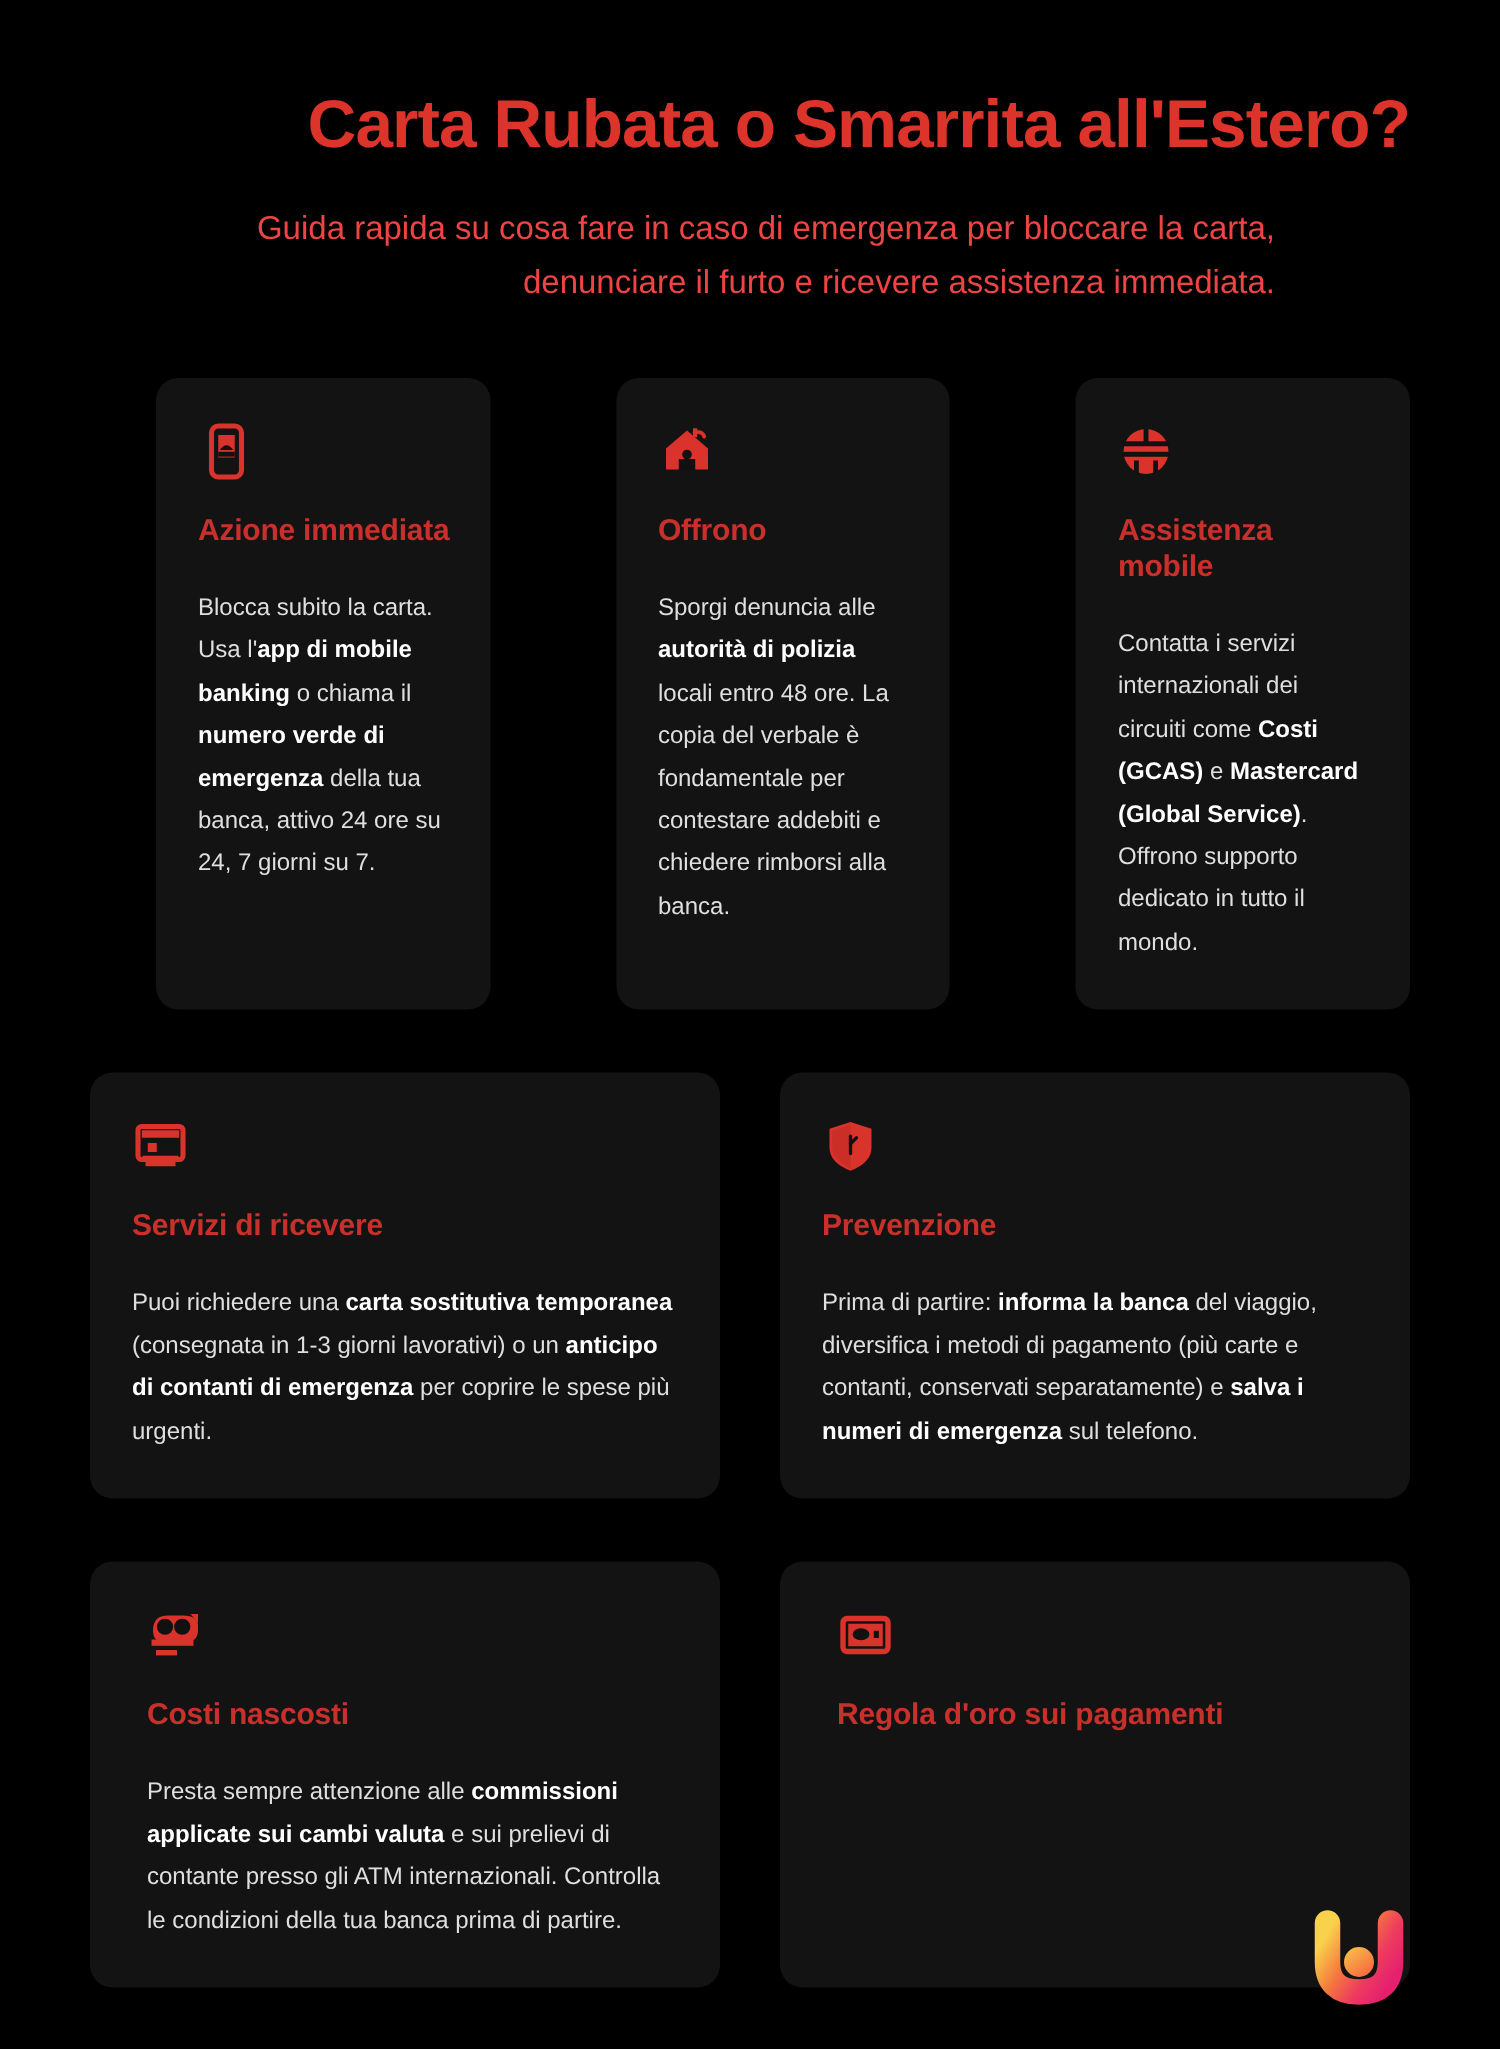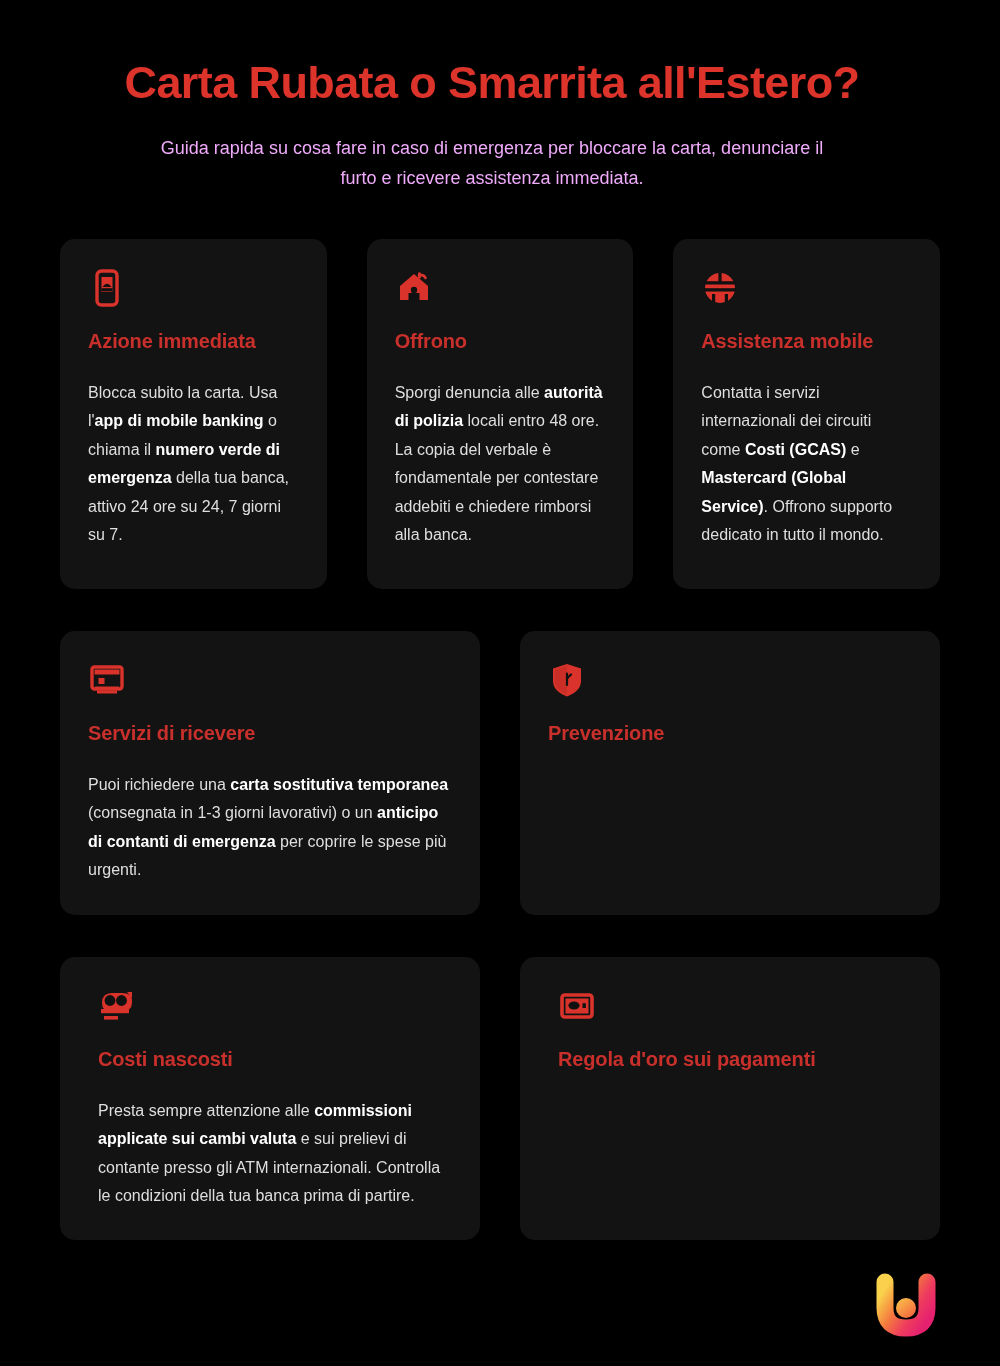--- a/index.html
+++ b/index.html
@@ -15,34 +15,34 @@
   .page {
     position: relative;
     width: 1000px;
     height: 1366px;
     background: #000000;
     padding: 0;
   }
 
   
   .header {
-    padding: 58px 76px 0 60px;
-    text-align: center;
+    padding: 58px 60px 0 60px;
+    text-align: right;
   }
   .main-title {
     color: #DC332B;
     font-size: 45px;
     font-weight: bold;
     letter-spacing: -0.6px;
     line-height: 1.12;
     margin-bottom: 26px;
   }
   .subtitle {
-    color: #f0abfc;
-    font-size: 18px;
+    color: #ef4444;
+    font-size: 22px;
     font-weight: normal;
     line-height: 1.62;
     max-width: 700px;
     margin: 0 auto;
   }
 
   
   .grid {
     padding: 46px 60px 0 60px;
     display: flex;
@@ -55,21 +55,21 @@
   }
   .row.r1 { grid-template-columns: repeat(3, 1fr); }
   .row.r2 { grid-template-columns: repeat(2, 1fr); }
   .row.r3 { grid-template-columns: repeat(2, 1fr); }
 
   .card {
     background: #131313;
     border-radius: 15px;
     padding: 30px 26px 30px 28px;
   }
-  .row.r1 .card { min-height: 350px; }
+  .row.r1 .card { min-height: 350px; margin-left: 44px; }
   .row.r2 .card { min-height: 278px; }
   .row.r3 .card { min-height: 282px; padding-left: 38px; }
 
   .card-icon {
     width: 38px;
     height: 38px;
     margin-bottom: 22px;
     display: block;
   }
   .card-icon svg { display:block; width:100%; height:100%; }
@@ -176,20 +176,21 @@
       <div class="card">
         <span class="card-icon">
           <svg viewBox="0 0 38 38" aria-hidden="true">
             <path d="M19 3 L33 7.5 L33 20 Q33 30 19 35.5 Q5 30 5 20 L5 7.5 Z" fill="#D9332B"></path>
             <path d="M19 4.8 L19 33.6 Q6.8 28.6 6.8 19.8 L6.8 8.8 Z" fill="#BE2A24" opacity="0.55"></path>
             <path d="M19 12.5 L19 24" stroke="#111111" stroke-width="2.2" stroke-linecap="round"></path>
             <path d="M19 17.5 L23 13.5" stroke="#111111" stroke-width="2.2" stroke-linecap="round"></path>
           </svg>
         </span>
         <h2 class="card-title">Prevenzione</h2>
+        <p class="card-body">Prima di partire: <b>informa la banca</b> del viaggio, diversifica i metodi di pagamento (più carte e contanti, conservati separatamente) e <b>salva i numeri di emergenza</b> sul telefono.</p>
       </div>
 
     </div>
 
     <div class="row r3">
 
       <div class="card">
         <span class="card-icon">
           <svg viewBox="0 0 38 38" aria-hidden="true">
             <path d="M4 16 Q4 6 14 6 L24 6 Q34 6 34 13 L34 16 Q34 24 24 24 L12 24 Q4 24 4 16 Z" fill="#D9332B"></path>

